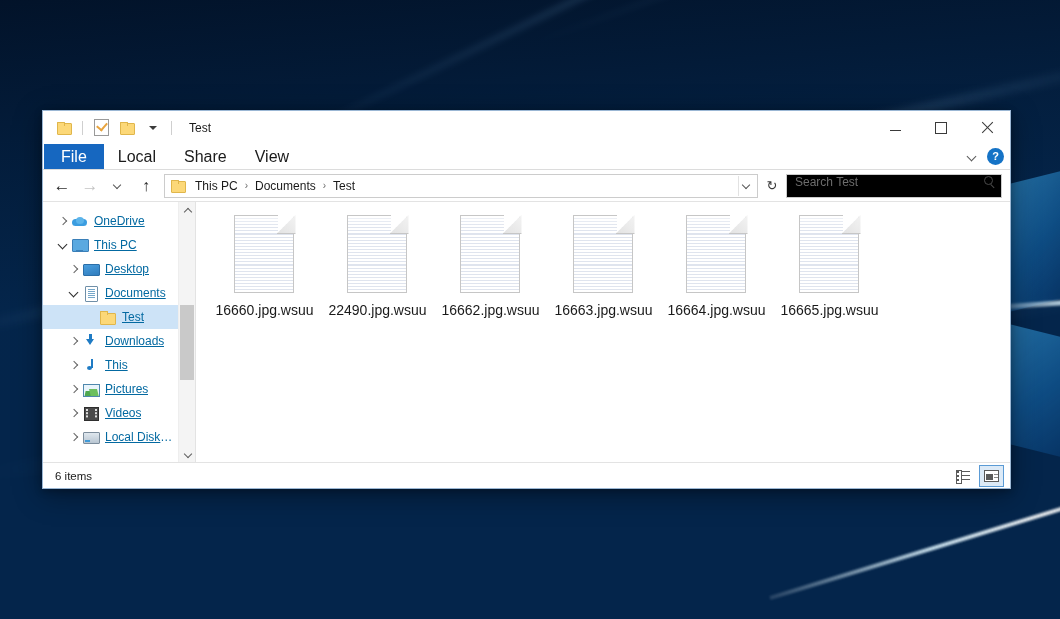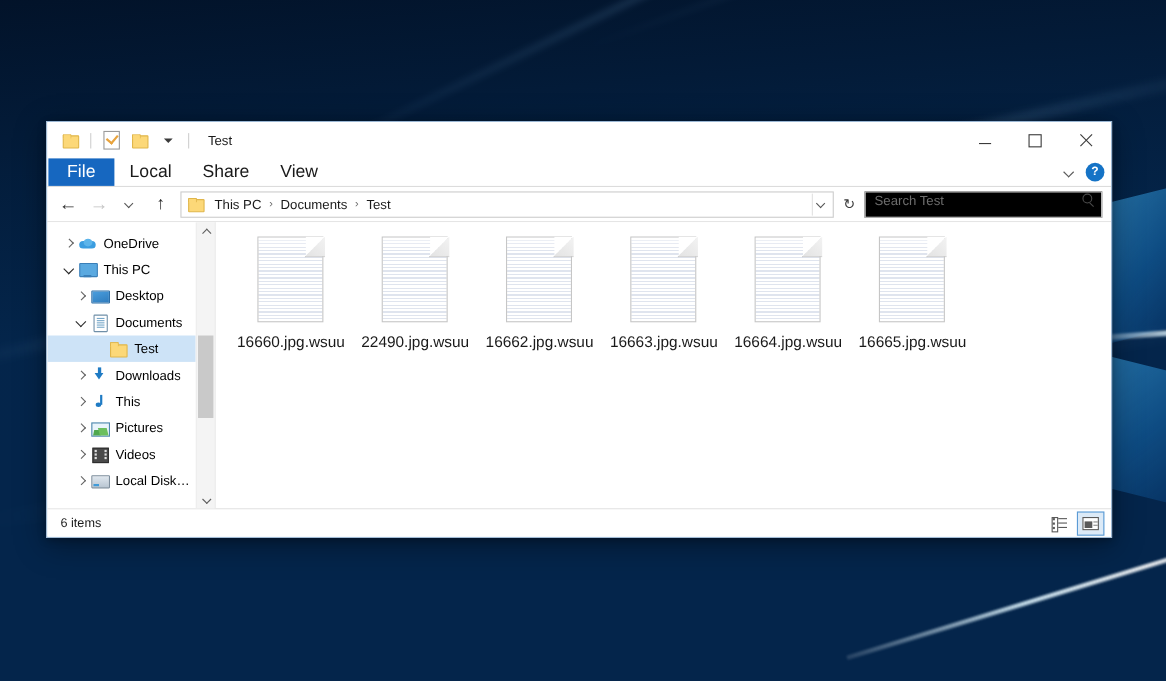--- a/index.html
+++ b/index.html
@@ -311,23 +311,24 @@
   .tree {
     flex: 1;
     padding-top: 7px;
     overflow: hidden;
   }
   .tree-item {
     height: 24px;
     display: flex;
     align-items: center;
     font-size: 12px;
-    color: #000000;
+    color: #0369a1;
     white-space: nowrap;
     padding-right: 4px;
+    text-decoration: underline;
   }
   .tree-item.selected { background: #cde3f7; }
   .expander {
     width: 17px; height: 24px; flex: none;
     display: flex; align-items: center; justify-content: center;
   }
   .exp-collapsed {
     width: 7px; height: 7px; position: relative;
   }
   .exp-collapsed::before {

